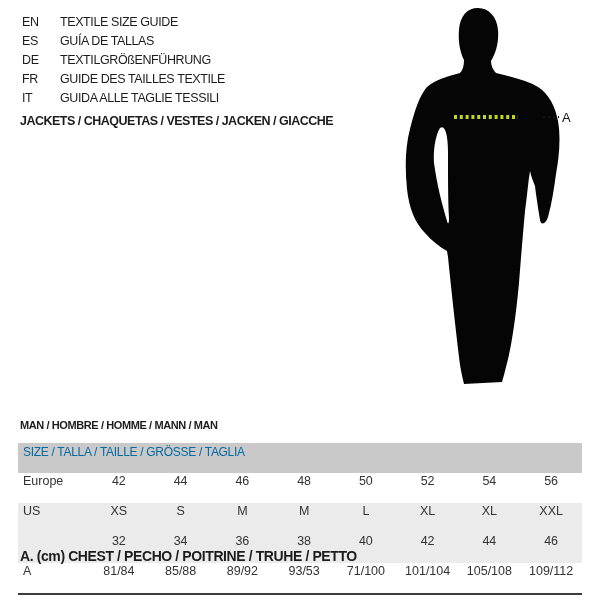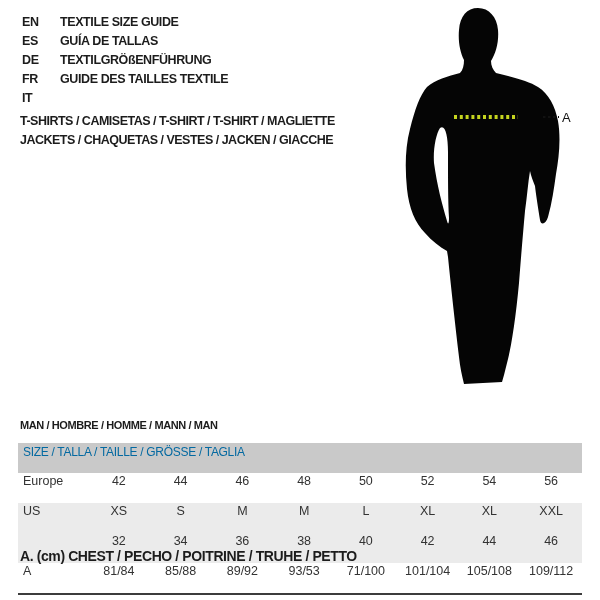--- a/index.html
+++ b/index.html
@@ -9,21 +9,21 @@
     --row-alt-bg:#ebebeb;
     --table-border:#3c3c3c;
     --silhouette:#050505;
   }
   *{margin:0;padding:0;box-sizing:border-box;}
   html,body{width:600px;height:600px;background:#ffffff;overflow:hidden;}
   body{position:relative;font-family:"Liberation Sans",sans-serif;color:var(--text);}
 
   .langs{position:absolute;left:22px;top:13px;}
   .lang-row{display:flex;height:19px;line-height:19px;
-    font-size:12.5px;font-weight:700;letter-spacing:-0.4px;}
+    font-size:12.5px;font-weight:400;letter-spacing:-0.4px;}
   .lang-code{width:38px;flex:0 0 38px;}
 
   .products{position:absolute;left:20px;top:112px;
     font-size:12.5px;font-weight:700;letter-spacing:-0.5px;line-height:19px;}
 
   .figure-wrap{position:absolute;left:402px;top:5px;width:170px;height:385px;}
   .figure-wrap svg{display:block;width:170px;height:385px;}
   .man-path{fill:var(--silhouette);}
 
   .section-title{position:absolute;left:20px;top:419px;
@@ -58,25 +58,25 @@
   <div class="lang-row">
     <span class="lang-code">DE</span>
     <span class="lang-label">TEXTILGRÖßENFÜHRUNG</span>
   </div>
   <div class="lang-row">
     <span class="lang-code">FR</span>
     <span class="lang-label">GUIDE DES TAILLES TEXTILE</span>
   </div>
   <div class="lang-row">
     <span class="lang-code">IT</span>
+    <span class="lang-label">GUIDA ALLE TAGLIE TESSILI</span>
   </div>
 </div>
 
 <div class="products">
-  <div>T-SHIRTS / CAMISETAS / T-SHIRT / T-SHIRT / MAGLIETTE</div>
   <div>JACKETS / CHAQUETAS / VESTES / JACKEN / GIACCHE</div>
 </div>
 
 <div class="figure-wrap">
   <svg viewBox="0 0 170 385" xmlns="http://www.w3.org/2000/svg">
     <path class="man-path" fill-rule="evenodd" d="
       M76,3
       C87,3 95,12 96,25
       C97,37 94,48 89,56
       C89,61 91,65 94,68

